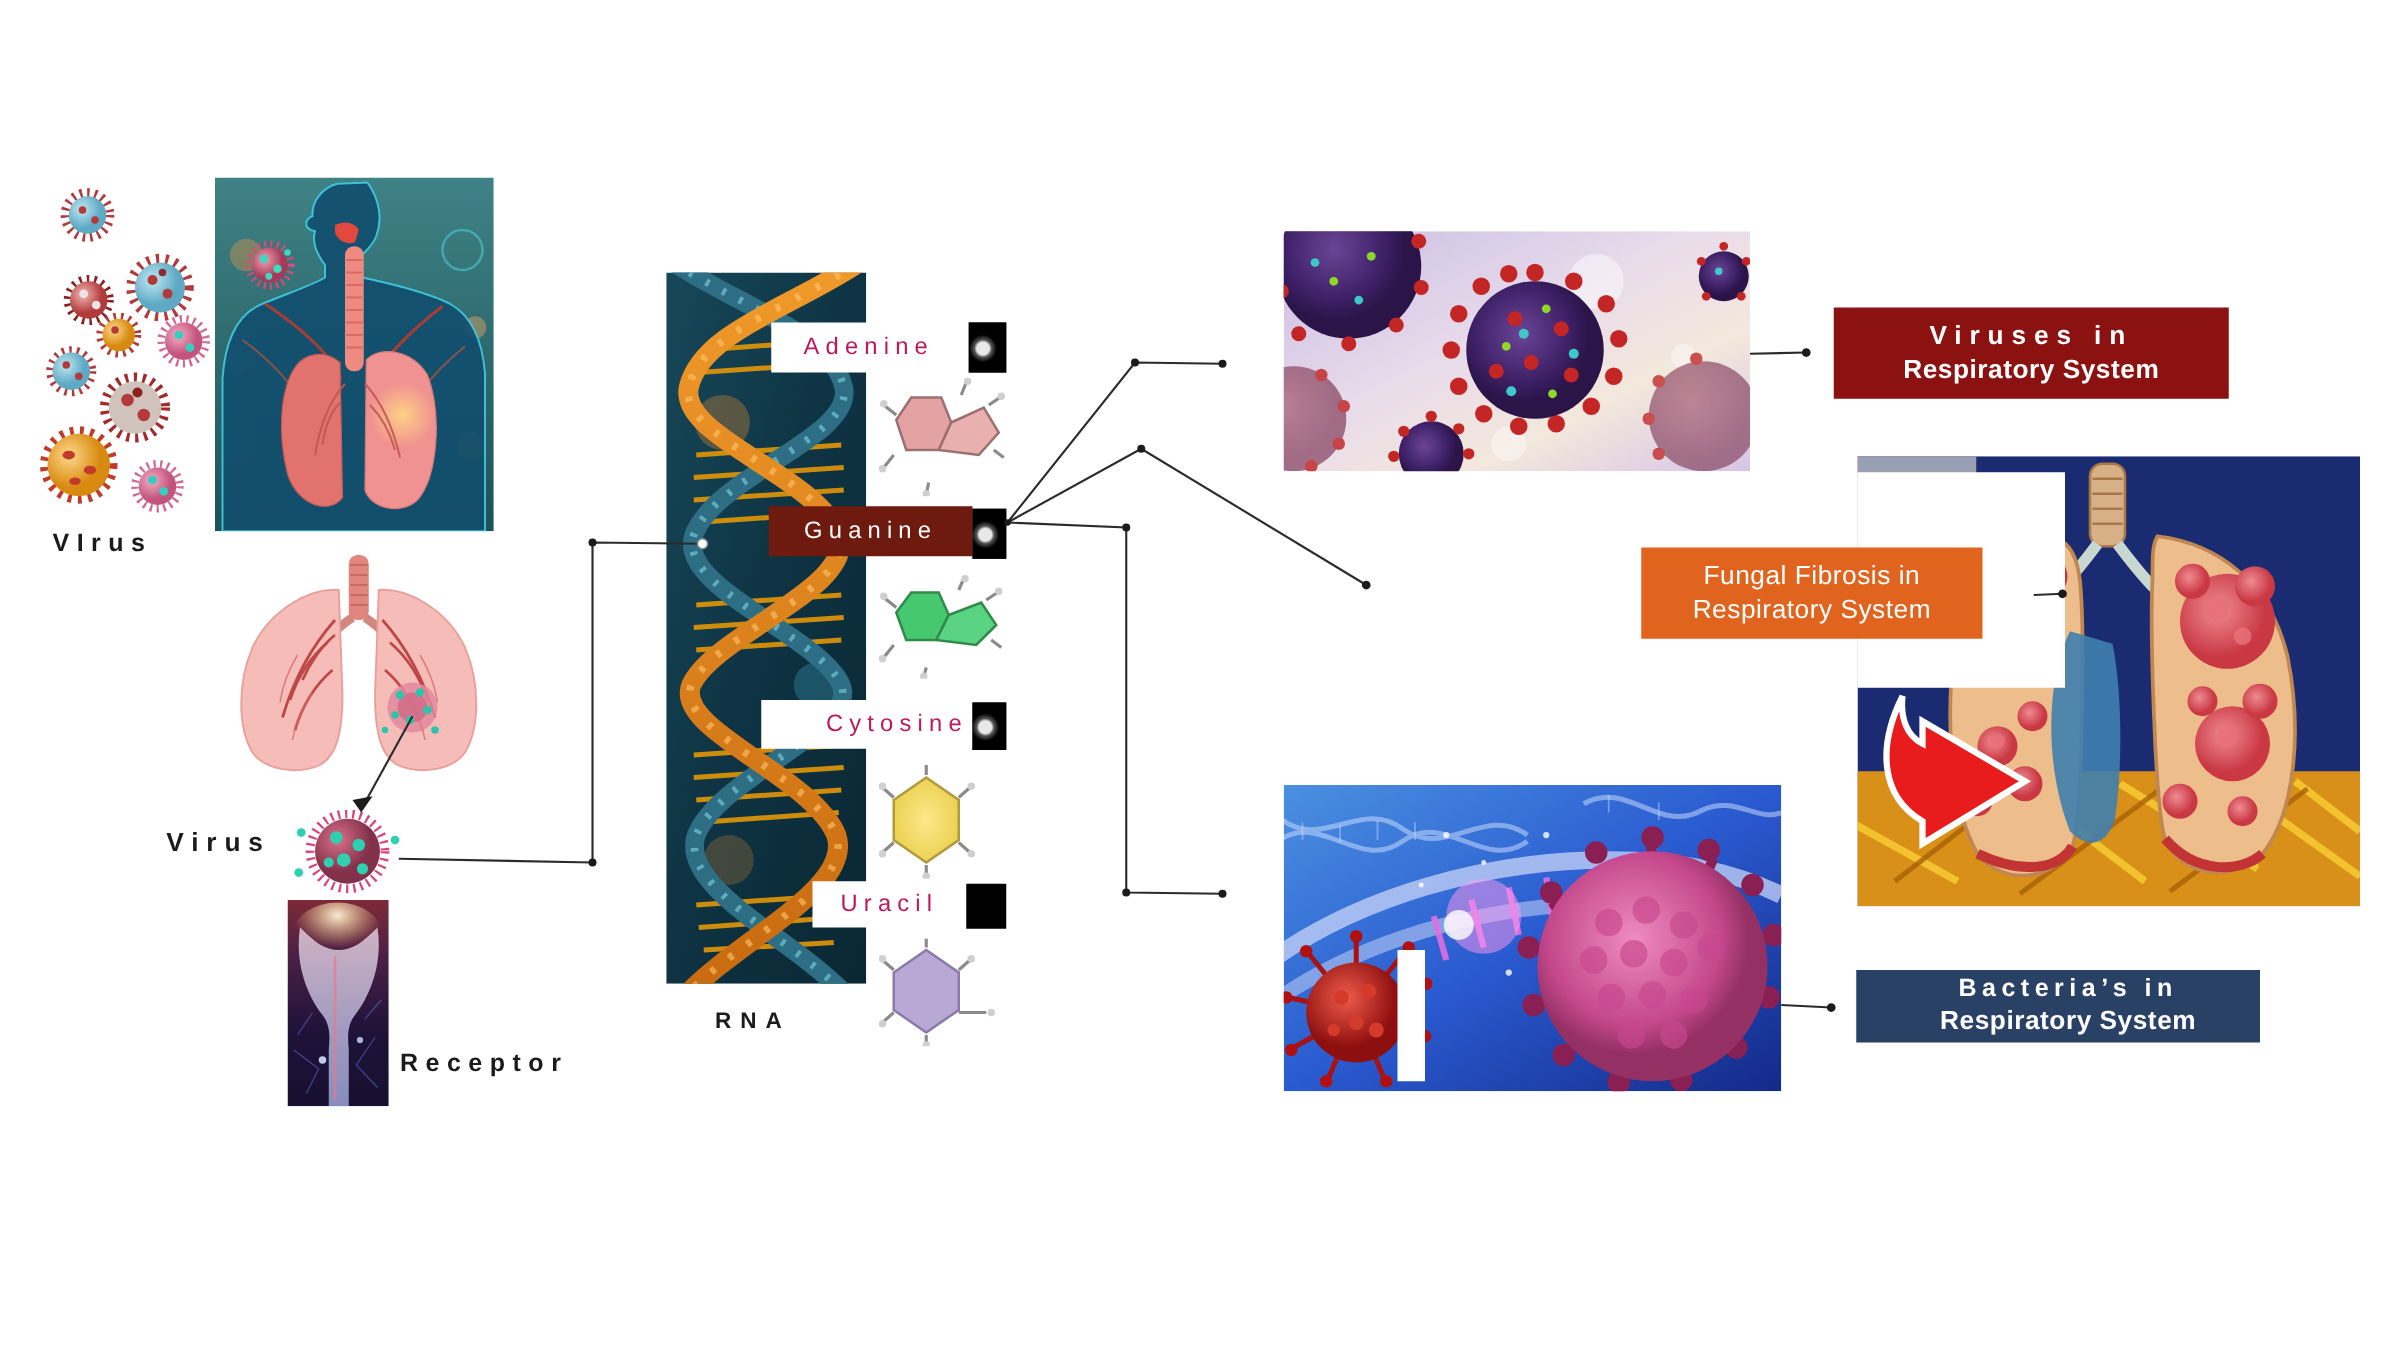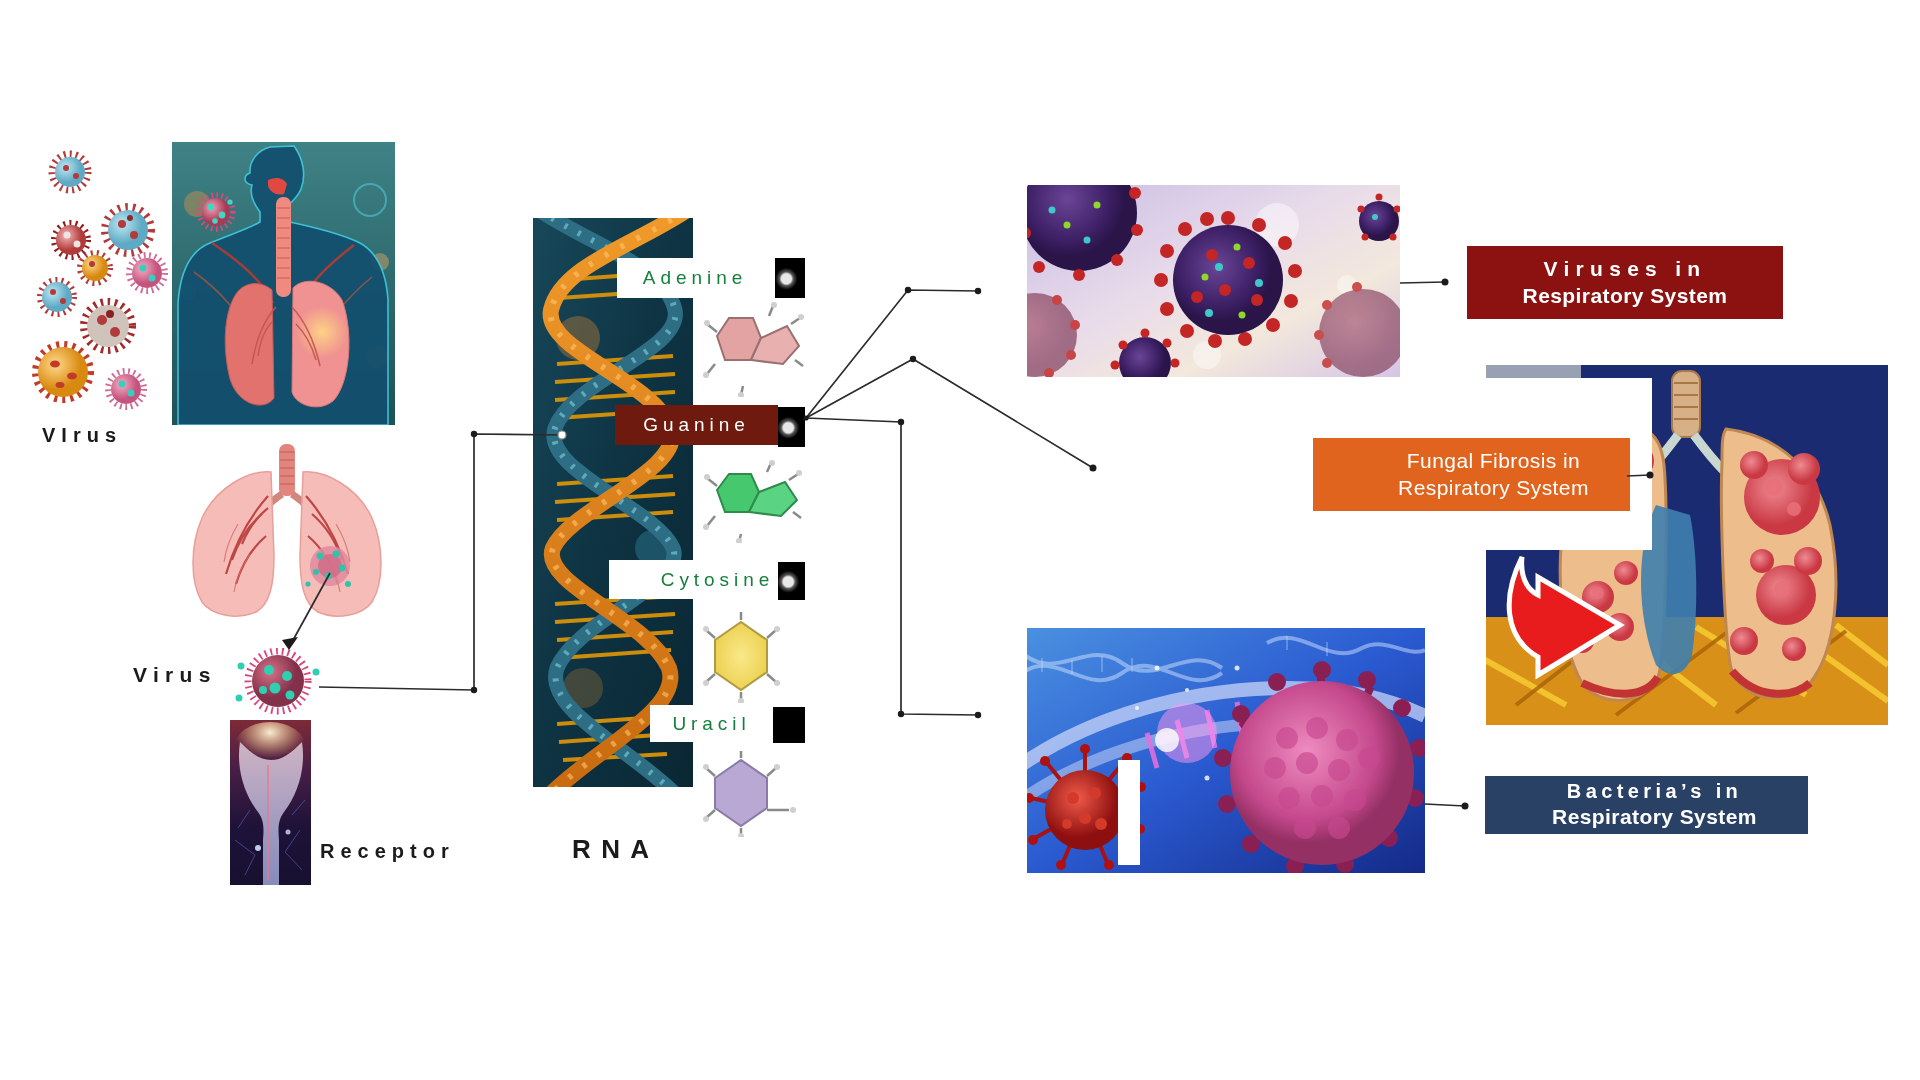--- a/index.html
+++ b/index.html
@@ -1,21 +1,21 @@
 <!DOCTYPE html>
 <html><head>
 <meta charset="utf-8">
 <style>
   html,body{margin:0;padding:0;background:#fff;}
   .canvas{position:relative;width:1920px;height:1080px;background:#ffffff;overflow:hidden;
           font-family:"Liberation Sans", sans-serif;}
   .abs{position:absolute;}
   .lbl{font-weight:700;color:#1b1b1b;letter-spacing:.3em;font-size:20px;white-space:nowrap;}
   .basecap{display:flex;align-items:center;justify-content:center;background:#ffffff;
-           color:#15803d;font-weight:500;font-size:19px;letter-spacing:.26em;white-space:nowrap;z-index:6;}
+           color:#be185d;font-weight:500;font-size:19px;letter-spacing:.26em;white-space:nowrap;z-index:6;}
   .basecap.dark{background:#6E1A0F;color:#ffffff;}
   .sq{background:#000;z-index:6;}
   .sq.dot{background:#000 radial-gradient(circle at 38% 52%, #e8e8e8 0 5px, #555 7px, #000 11px);}
   .cbox{display:flex;flex-direction:column;align-items:center;justify-content:center;
         color:#fff;text-align:center;z-index:7;line-height:1.25;}
   .cbox .l1{letter-spacing:.3em;font-weight:600;font-size:21px;white-space:nowrap;}
   .cbox .l2{font-weight:600;font-size:21px;letter-spacing:.02em;white-space:nowrap;}
   .cbox.viruses{background:#8C1212;}
   .cbox.orange{background:#E0641E;}
   .cbox.orange .l1,.cbox.orange .l2{letter-spacing:.02em;font-weight:500;}
@@ -294,21 +294,21 @@
         <line x1="26" y1="440" x2="138" y2="432"></line>
       <line x1="24" y1="506" x2="140" y2="498"></line>
         <line x1="26" y1="524" x2="138" y2="516"></line>
         <line x1="30" y1="542" x2="134" y2="536"></line>
     </g>
     <path d="M6,-8 C60,28 132,48 142,92 C150,132 40,162 22,210 C8,252 122,290 140,330 C154,366 44,402 24,450 C10,492 100,532 144,578" fill="none" stroke="#2e6e85" stroke-width="15" stroke-linecap="round"></path>
     <path d="M6,-8 C60,28 132,48 142,92 C150,132 40,162 22,210 C8,252 122,290 140,330 C154,366 44,402 24,450 C10,492 100,532 144,578" fill="none" stroke="#7fd4e0" stroke-width="6" stroke-dasharray="3 12" opacity=".6"></path>
     <path d="M154,-8 C100,28 28,48 18,92 C10,132 120,162 138,210 C152,252 38,290 20,330 C6,366 116,402 136,450 C150,492 60,532 16,578" fill="none" stroke="url(#hor)" stroke-width="16" stroke-linecap="round"></path>
     <path d="M154,-8 C100,28 28,48 18,92 C10,132 120,162 138,210 C152,252 38,290 20,330 C6,366 116,402 136,450 C150,492 60,532 16,578" fill="none" stroke="#ffc46a" stroke-width="6" stroke-dasharray="4 14" opacity=".6"></path>
   </svg>
-  <div class="abs lbl" style="left:572px;top:806px;font-size:26px;letter-spacing:.4em;margin-top:28px;">RNA</div>
+  <div class="abs lbl" style="left:572px;top:806px;font-size:18px;letter-spacing:.4em;">RNA</div>
 
   <div class="abs basecap" style="left:617px;top:258px;width:156px;height:40px;">
     <span>Adenine</span>
     </div>
   <div class="abs sq dot" style="left:775px;top:258px;width:30px;height:40px;"></div>
 
   <div class="abs basecap dark" style="left:615px;top:405px;width:163px;height:40px;text-align:right;">
     <span>Guanine</span>
     </div>
   <div class="abs sq dot" style="left:778px;top:407px;width:27px;height:40px;"></div>
@@ -699,21 +699,21 @@
     <rect x="91" y="132" width="22" height="105" fill="#ffffff"></rect>
   </svg>
 
   <div class="abs cbox viruses" style="left:1467px;top:246px;width:316px;height:73px;">
     <div class="l1">Viruses in</div>
     <div class="l2">Respiratory System</div>
   </div>
 
 
   <div class="abs whitepatch" style="left:1486px;top:378px;width:166px;height:172px;"></div>
-  <div class="abs cbox orange" style="left:1313px;top:438px;width:273px;height:73px;padding-left:44px;">
+  <div class="abs cbox orange" style="left:1313px;top:438px;width:273px;height:73px;">
     <div class="l2">Fungal Fibrosis in</div>
     <div class="l2">Respiratory System</div>
   </div>
 
   <div class="abs cbox navy" style="left:1485px;top:776px;width:307px;height:58px;">
     <div class="l1">Bacteria’s in</div>
     <div class="l2">Respiratory System</div>
   </div>
 
   <svg class="abs lines" style="left:0;top:0;" width="1920" height="1080" viewBox="0 0 1920 1080">

